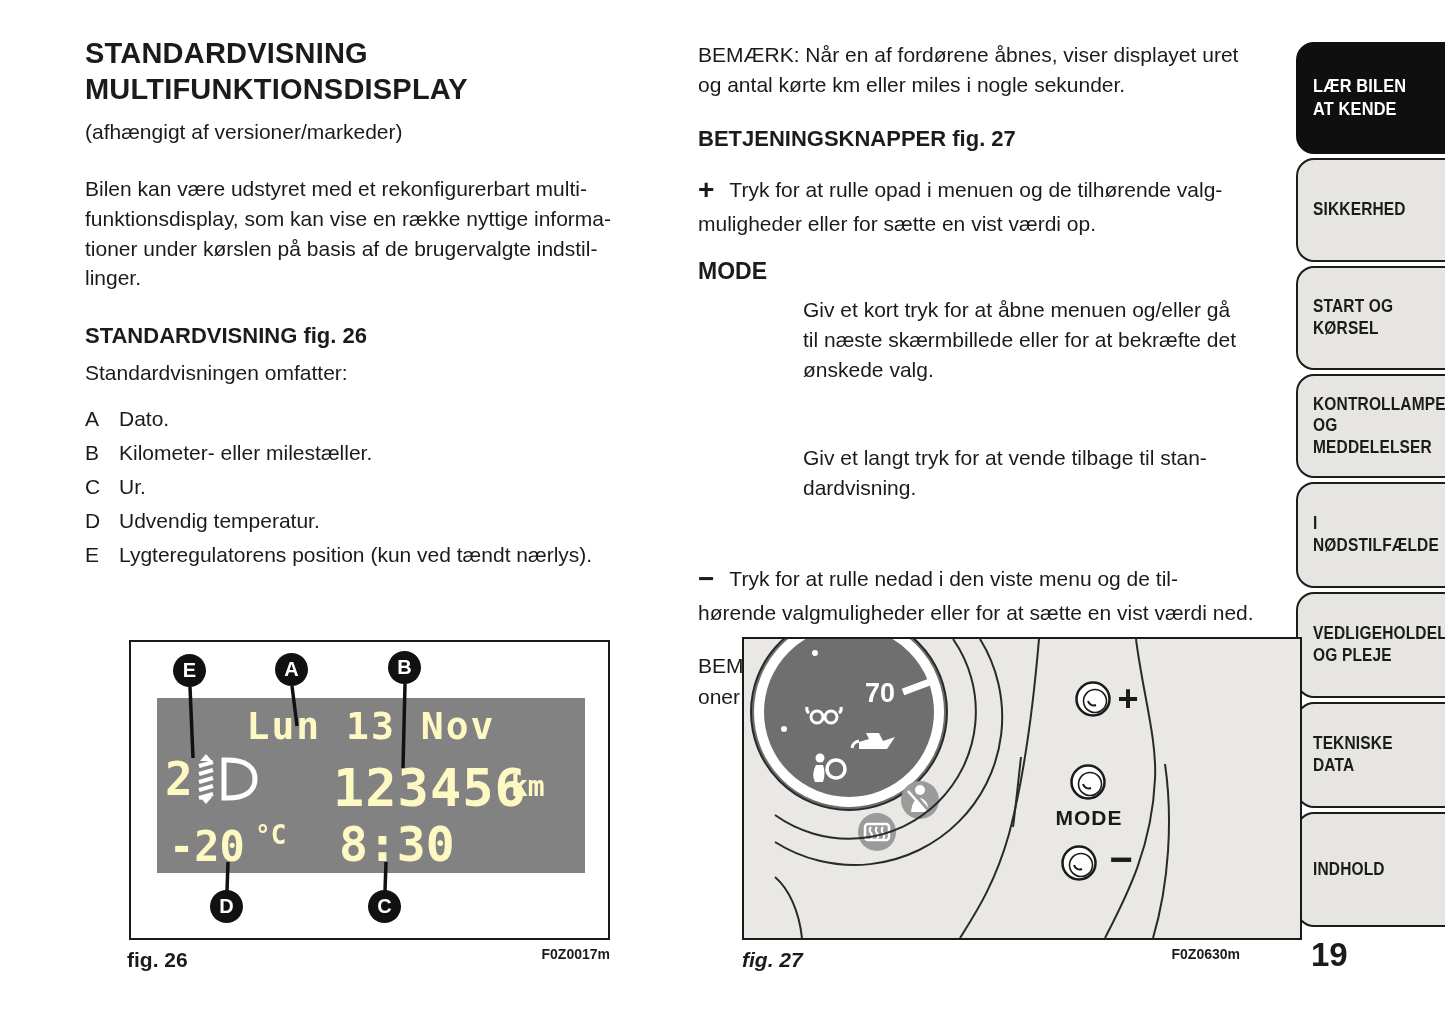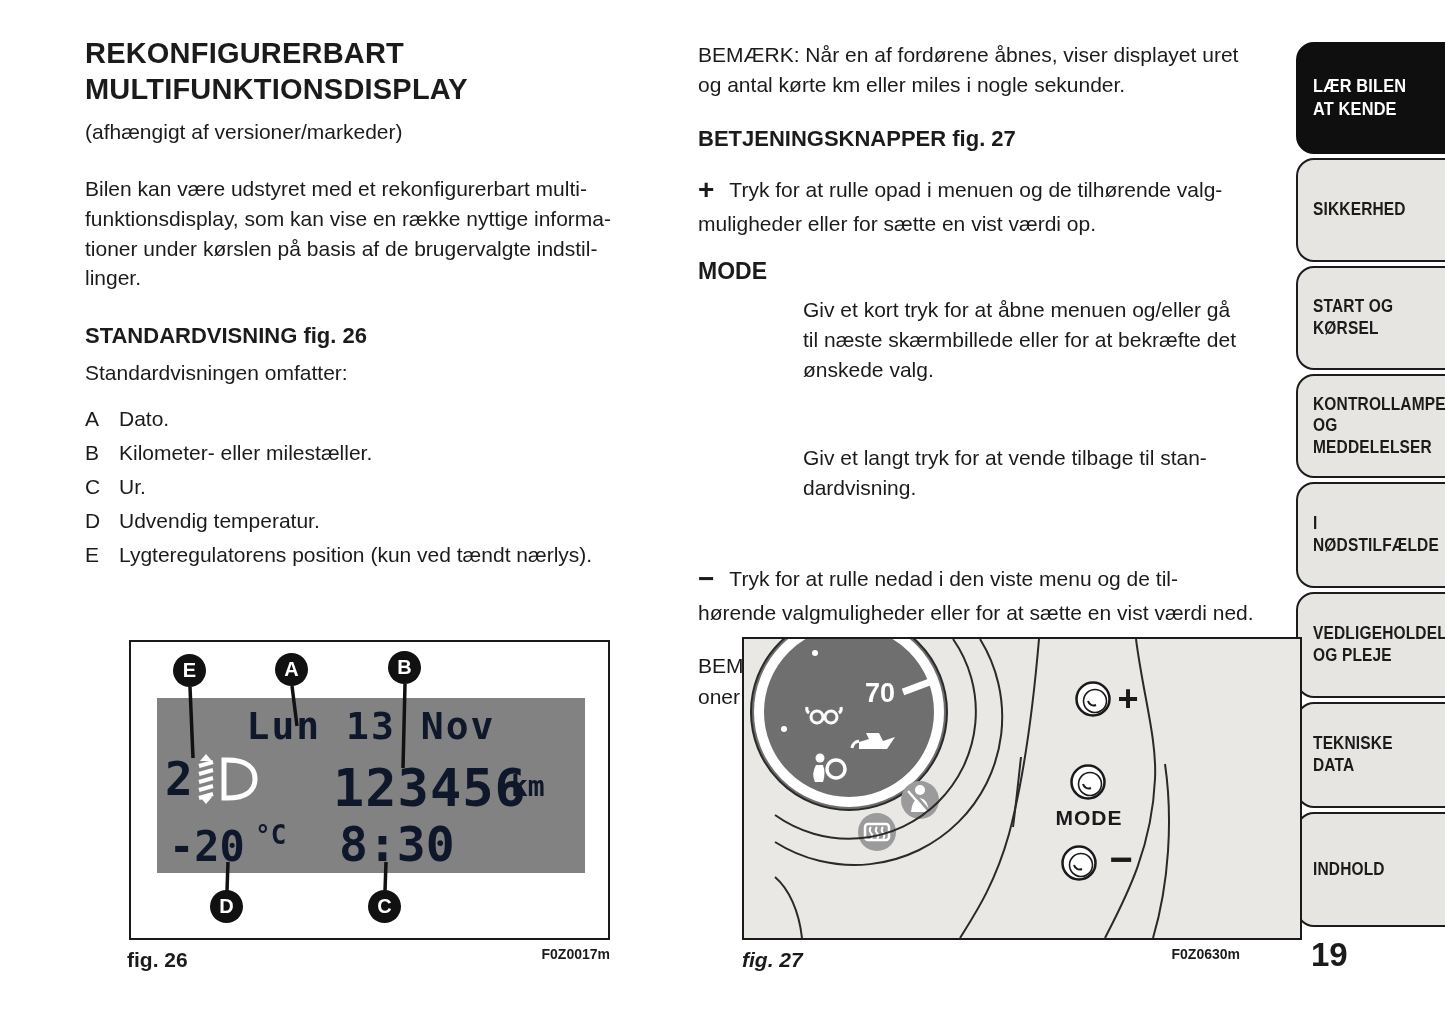--- a/index.html
+++ b/index.html
@@ -42,42 +42,42 @@
 
   
   .figbox{position:absolute;border:2px solid #1a1a1a;box-sizing:border-box;}
   .fig26{left:129px;top:640px;width:481px;height:300px;background:#ffffff;}
   .fig27{left:742px;top:637px;width:560px;height:303px;background:#e9e8e5;}
   .figcap{position:absolute;font-size:21px;font-weight:600;}
   .figcode{position:absolute;font-size:14px;font-weight:bold;text-align:right;width:110px;}
 
   
   .lcd{position:absolute;left:26px;top:56px;width:428px;height:175px;background:#828282;}
-  .lcd span{position:absolute;color:#0f172a;font-family:"DejaVu Sans Mono",monospace;font-weight:bold;}
+  .lcd span{position:absolute;color:#fef9c3;font-family:"DejaVu Sans Mono",monospace;font-weight:bold;}
   .d-date{left:0;right:0;top:6px;text-align:center;font-size:38px;letter-spacing:2px;}
   .d-level{left:8px;top:54px;font-size:46px;}
   .d-odo{left:176px;top:60px;font-size:52px;letter-spacing:1px;}
   .d-km{left:354px;top:72px;font-size:28px;font-weight:bold;}
   .d-temp{left:12px;top:124px;font-size:42px;}
   .d-tempunit{left:98px;top:122px;font-size:26px;}
   .d-time{left:182px;top:118px;font-size:48px;}
   .callout{position:absolute;width:33px;height:33px;border-radius:50%;background:#111111;
            color:#ffffff;font-size:20px;font-weight:bold;display:flex;align-items:center;
            justify-content:center;}
   .co-e{left:42px;top:12px;} .co-a{left:144px;top:11px;} .co-b{left:257px;top:9px;}
   .co-d{left:79px;top:248px;} .co-c{left:237px;top:248px;}
   .overlay{position:absolute;left:0;top:0;width:100%;height:100%;pointer-events:none;}
 </style>
 </head>
 <body>
 
 <div class="page">
 
   <section class="left-col">
-    <h1 class="title pre">REKONFIGURERBART
+    <h1 class="title pre">STANDARDVISNING
 MULTIFUNKTIONSDISPLAY</h1>
     <p class="subtitle">(afhængigt af versioner/markeder)</p>
     <p class="intro pre">Bilen kan være udstyret med et rekonfigurerbart multi-
 funktionsdisplay, som kan vise en række nyttige informa-
 tioner under kørslen på basis af de brugervalgte indstil-
 linger.</p>
     <h2 class="sec">STANDARDVISNING fig. 26</h2>
     <p class="list-intro">Standardvisningen omfatter:</p>
     <div class="list">
       <div class="list-row">

